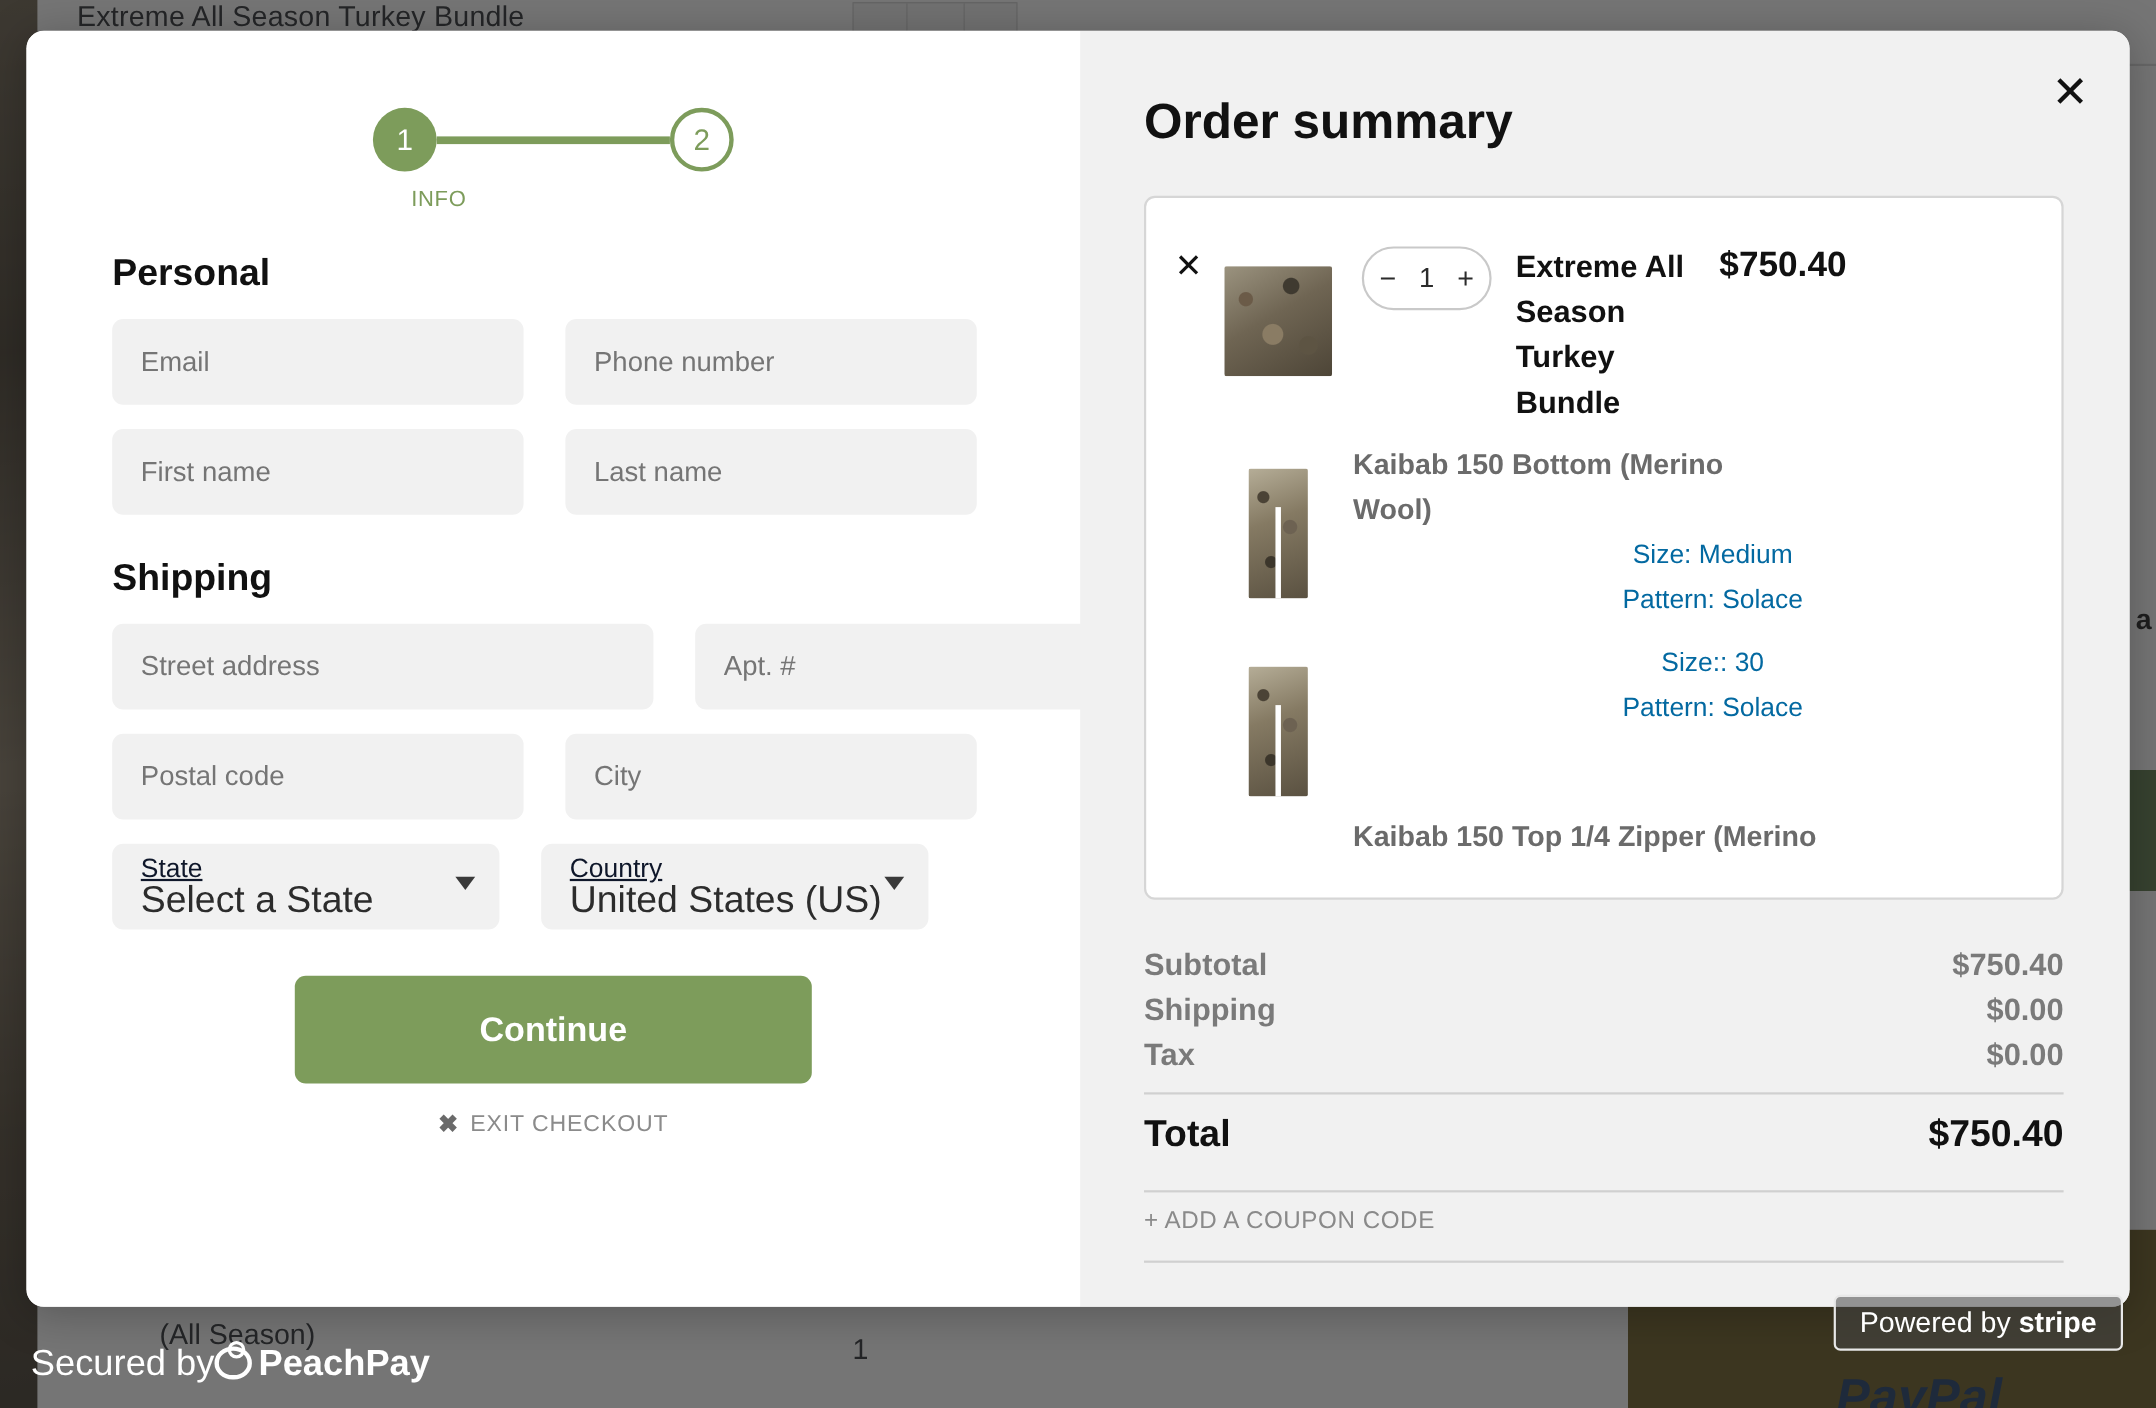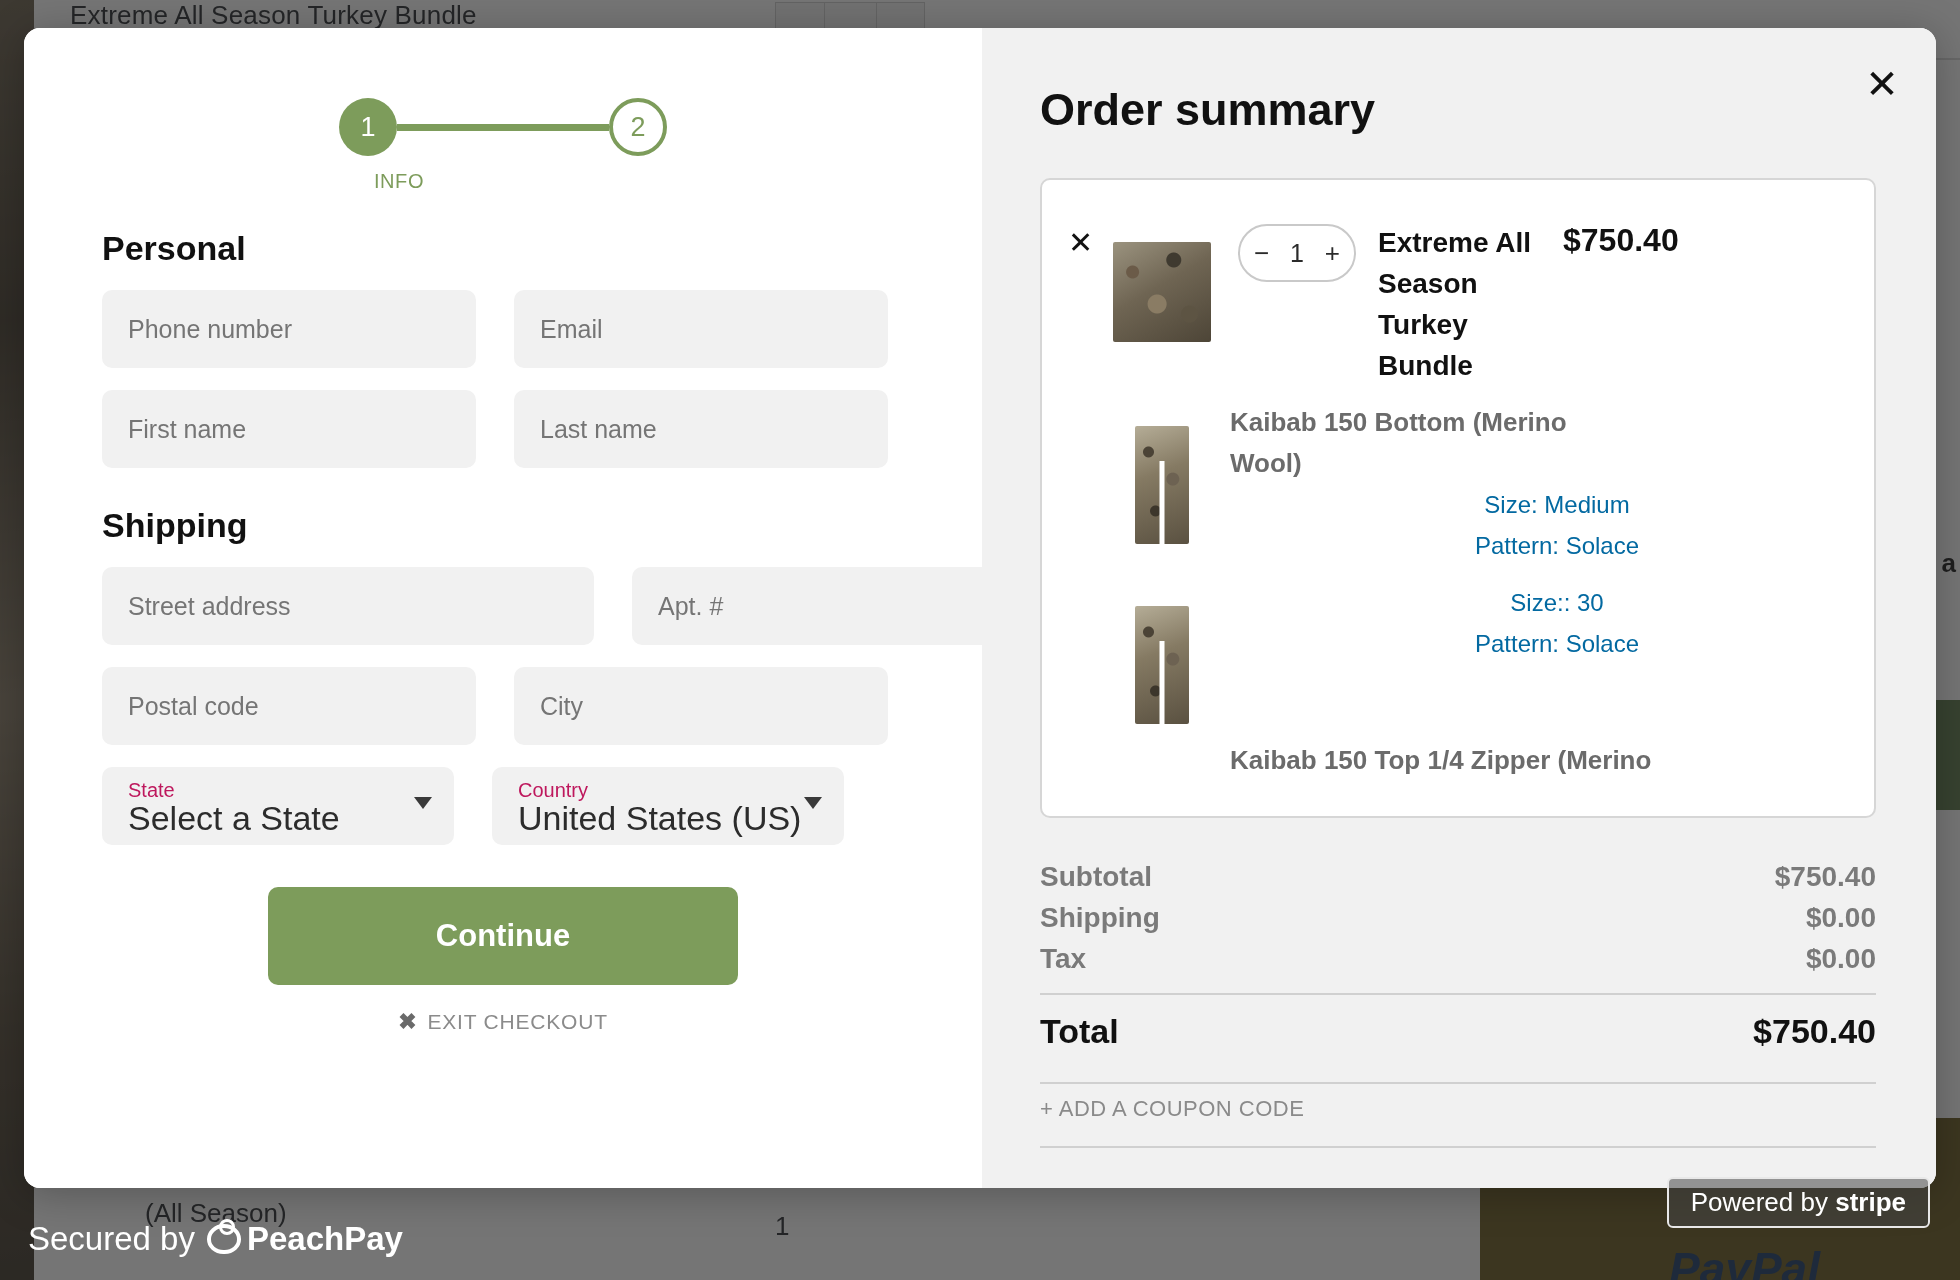--- a/index.html
+++ b/index.html
@@ -83,21 +83,21 @@
   }
   .field.w-email { flex: 0 0 352px; }
   .field.w-phone { flex: 0 0 352px; }
   .field.w-street { flex: 0 0 492px; }
   .field.w-apt { flex: 0 0 200px; }
 
   .select {
     background: #f1f1f1; border-radius: 10px; height: 78px;
     position: relative; padding: 12px 42px 0 26px; flex: 0 0 352px;
   }
-  .select .lbl { font-size: 20px; color: #be185d; line-height: 22px; }
+  .select .lbl { font-size: 24px; color: #0f172a; line-height: 22px; text-decoration: underline; }
   .select .val { font-size: 34px; color: #2c2c2c; line-height: 34px; }
   .caret {
     position: absolute; right: 22px; top: 30px;
     width: 0; height: 0; border-left: 9px solid transparent;
     border-right: 9px solid transparent; border-top: 12px solid #3a3a3a;
   }
 
   .continue-btn {
     display: block; width: 470px; margin: 42px auto 0 auto;
     height: 98px; background: #7d9c5b; color: #fff;
@@ -181,21 +181,21 @@
   .coupon-divider { height: 2px; background: #d0d0d0; margin: 30px 0 0 0; }
   .coupon {
     font-size: 22px; color: #8a8a8a; letter-spacing: .5px;
     padding: 12px 0 0 0; cursor: pointer;
   }
   .coupon-divider-bottom { height: 2px; background: #d0d0d0; margin-top: 24px; }
 
   
   .secured {
     position: absolute; left: 28px; bottom: 22px; z-index: 20;
-    display: flex; align-items: flex-end; gap: 12px;
+    display: flex; align-items: flex-end; 
     color: #ffffff; font-size: 33px;
   }
   .secured .brand { font-weight: bold; display: flex; align-items: center; gap: 6px; }
   .peach-ico {
     width: 34px; height: 30px; border-radius: 50% 50% 48% 48%;
     border: 4px solid #fff; position: relative;
   }
   .peach-ico::before {
     content:""; position:absolute; left:8px; top:-9px; width:10px; height:10px;
     border-radius:50%; border:3px solid #fff;
@@ -248,22 +248,22 @@
         <div class="step-bar"></div>
         <div class="step-circle idle">
           <span>2</span>
         </div>
       </div>
       <div class="step-label">INFO</div>
 
       <div class="sec-title">Personal</div>
 
       <div class="row">
+        <input class="field w-email" placeholder="Email" style="">
         <input class="field w-phone" placeholder="Phone number" style="">
-        <input class="field w-email" placeholder="Email" style="">
       </div>
       <div class="row">
         <input class="field w-email" placeholder="First name" style="">
         <input class="field w-phone" placeholder="Last name" style="">
       </div>
 
       <div class="sec-title shipping">Shipping</div>
 
       <div class="row">
         <input class="field w-street" placeholder="Street address" style="">

